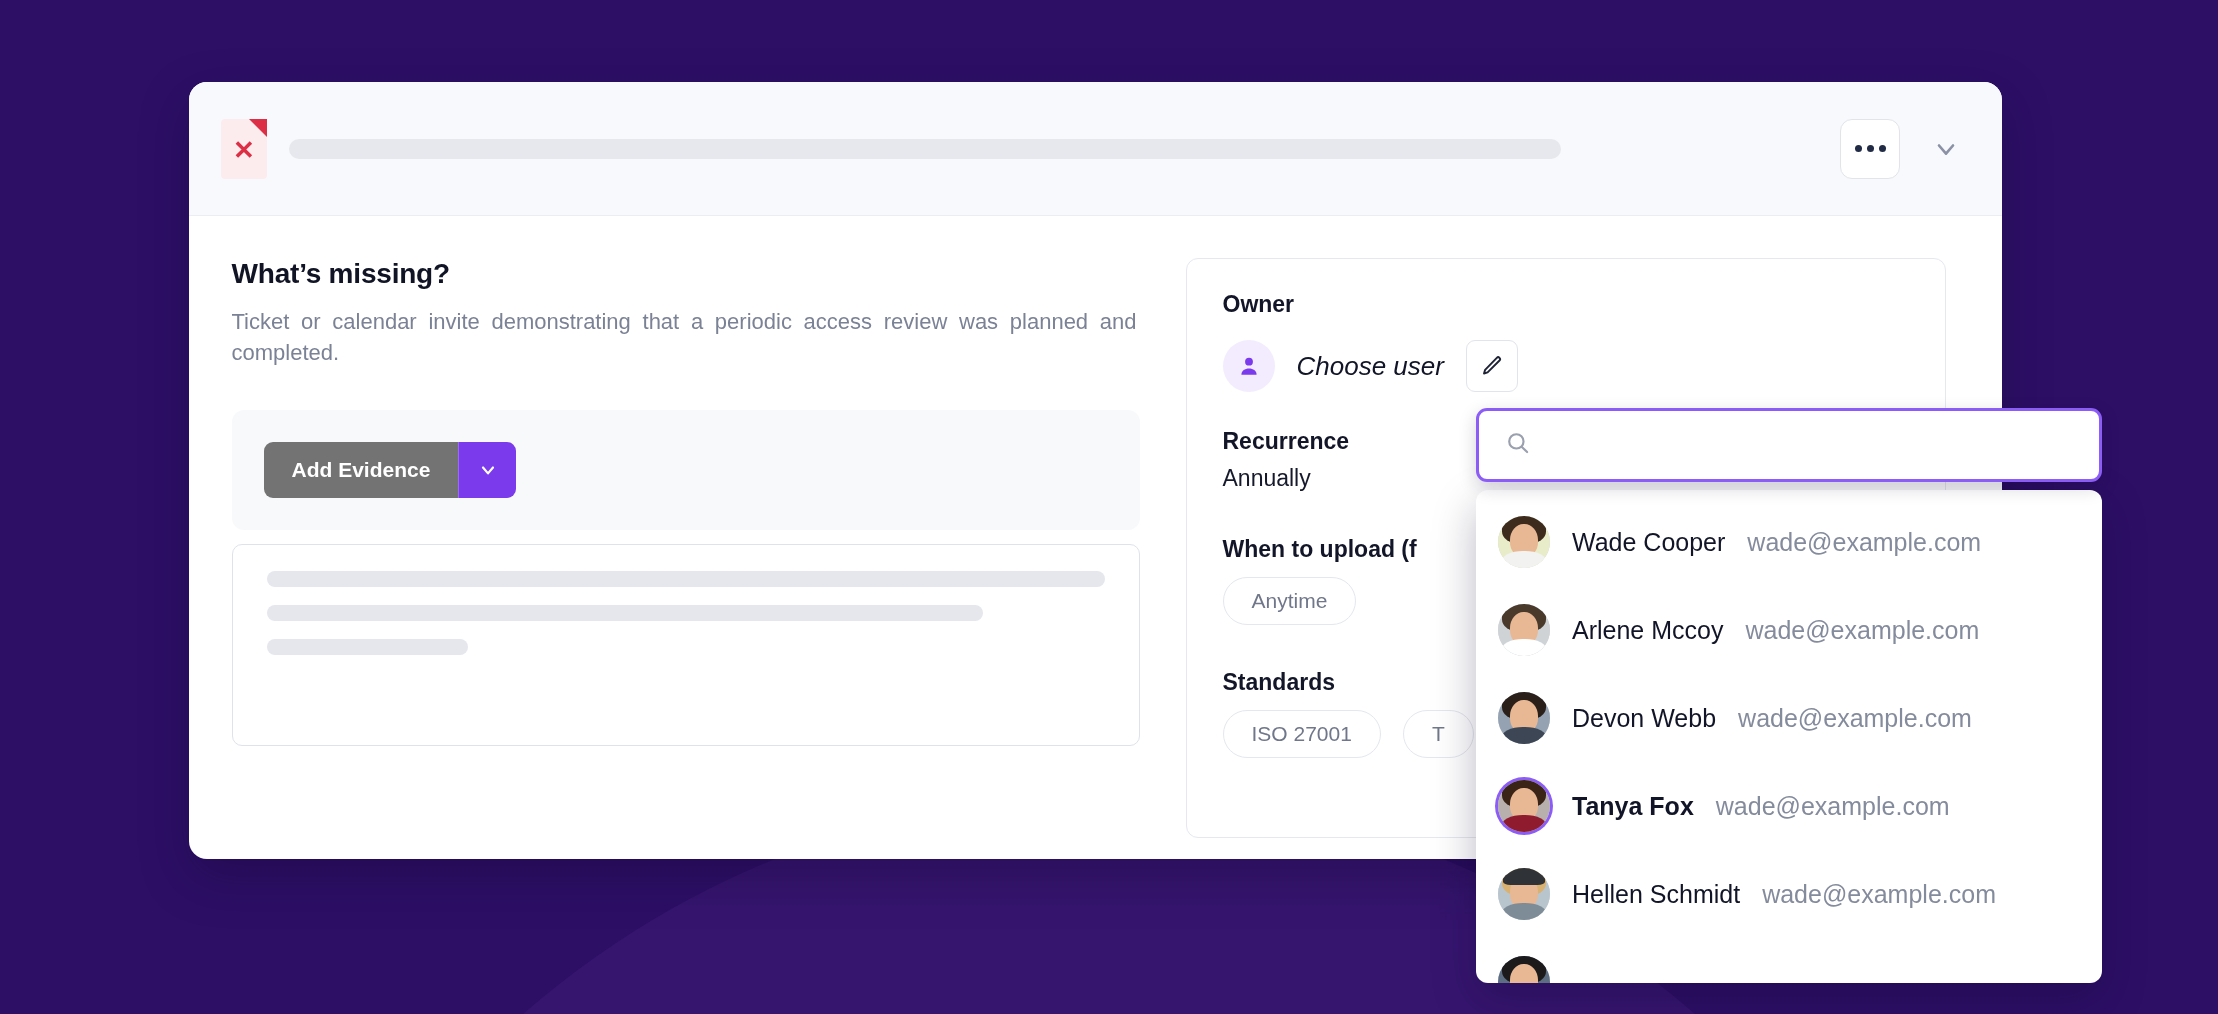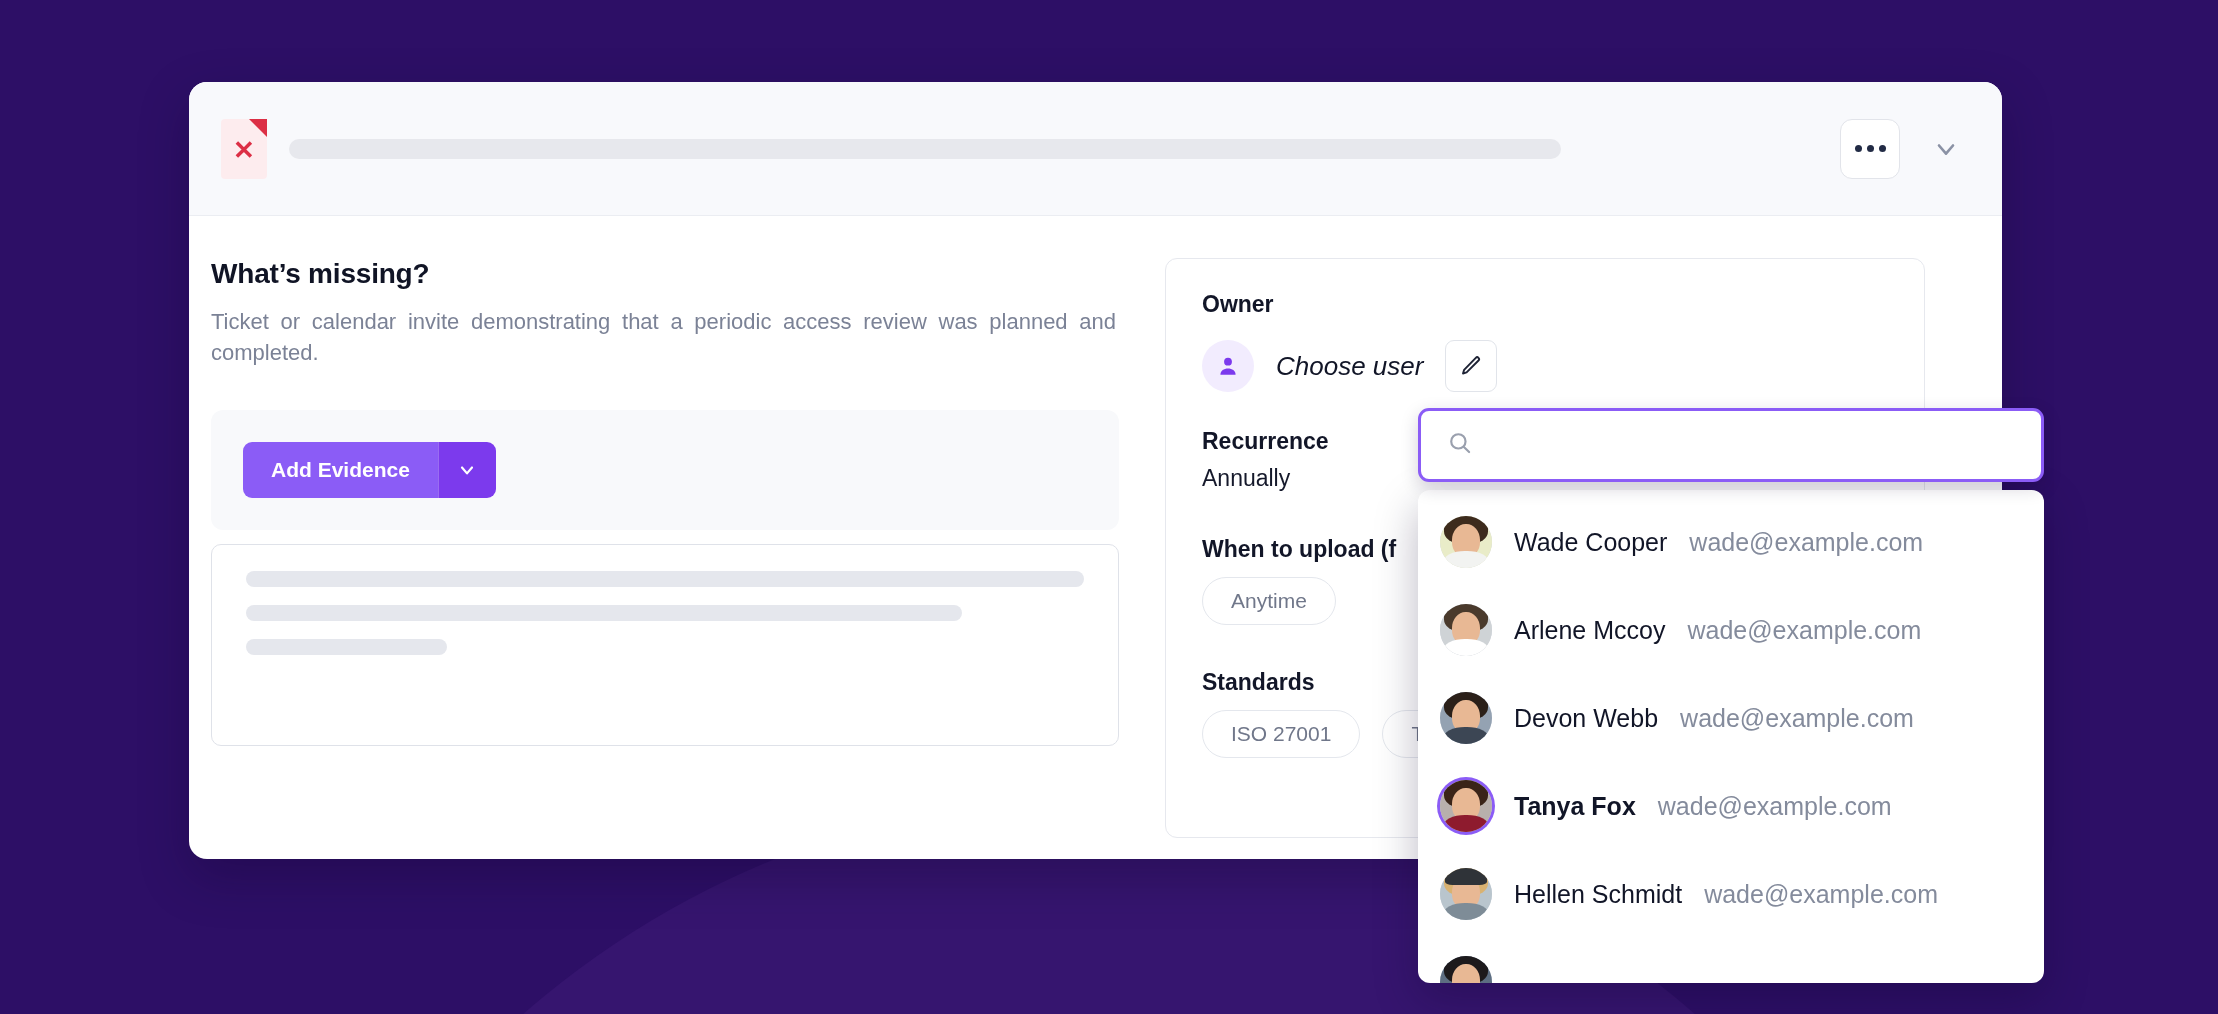--- a/index.html
+++ b/index.html
@@ -117,20 +117,21 @@
     width: 40px; height: 40px;
     display: flex; align-items: center; justify-content: center;
     cursor: pointer;
   }
 
   
   #card-body {
     display: flex;
     padding: 42px 36px 36px 22px;
     gap: 46px;
+    justify-content: center;
   }
 
   
   #left-col { width: 908px; flex: 0 0 auto; }
 
   #whats-missing-title {
     font-size: 28px;
     font-weight: bold;
     color: #101425;
     letter-spacing: -0.2px;
@@ -155,21 +156,21 @@
     padding-left: 32px;
   }
 
   #add-evidence-group {
     display: flex;
     height: 56px;
     border-radius: 9px;
     overflow: hidden;
   }
   #add-evidence-button {
-    background: #8b5cf6;
+    background: #737373;
     color: #ffffff;
     font-size: 21px;
     font-weight: bold;
     border: none;
     padding: 0 28px;
     cursor: pointer;
     font-family: "Liberation Sans", sans-serif;
   }
   #add-evidence-caret {
     background: #7c3aed;
@@ -271,21 +272,21 @@
     font-size: 21px;
     color: #70778a;
     white-space: nowrap;
   }
 
   #standards-block { margin-top: 44px; }
 
   
   #user-picker {
     position: absolute;
-    left: 1418px;
+    left: 1476px;
     top: 408px;
     width: 626px;
     z-index: 40;
   }
 
   #user-search-wrap {
     position: relative;
     height: 74px;
     background: #ffffff;
     border: 3px solid #8b5cf6;

